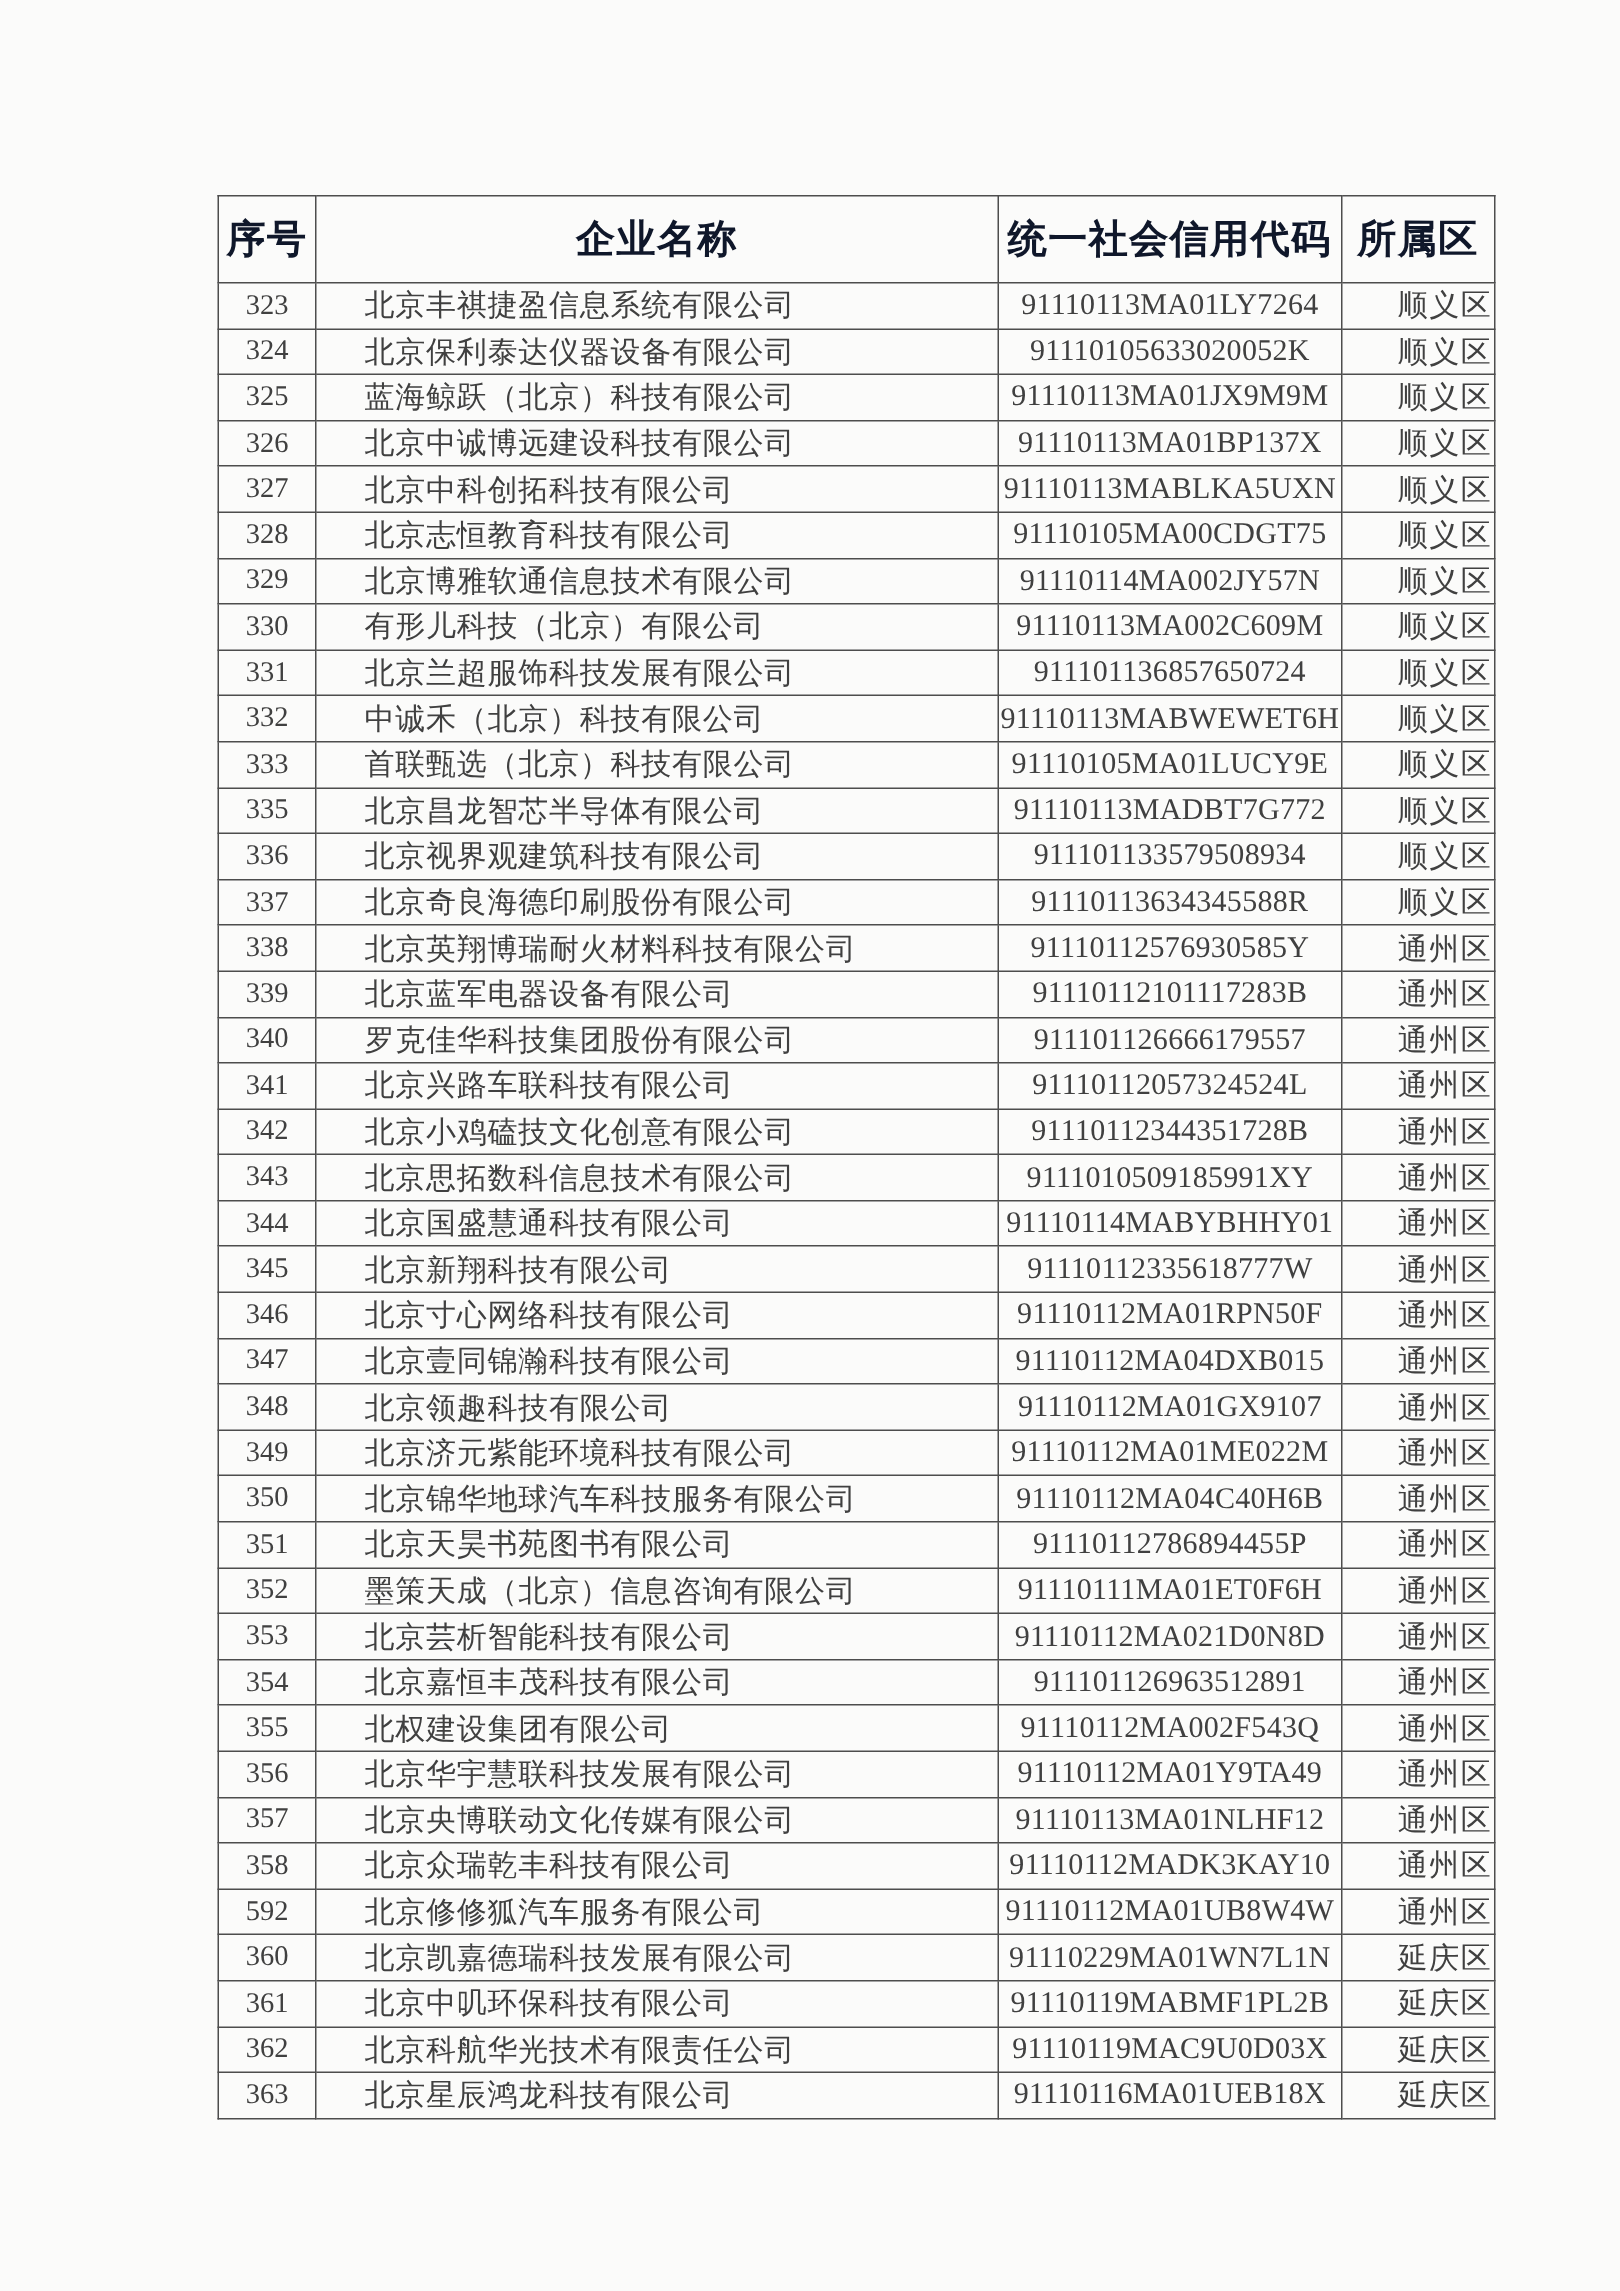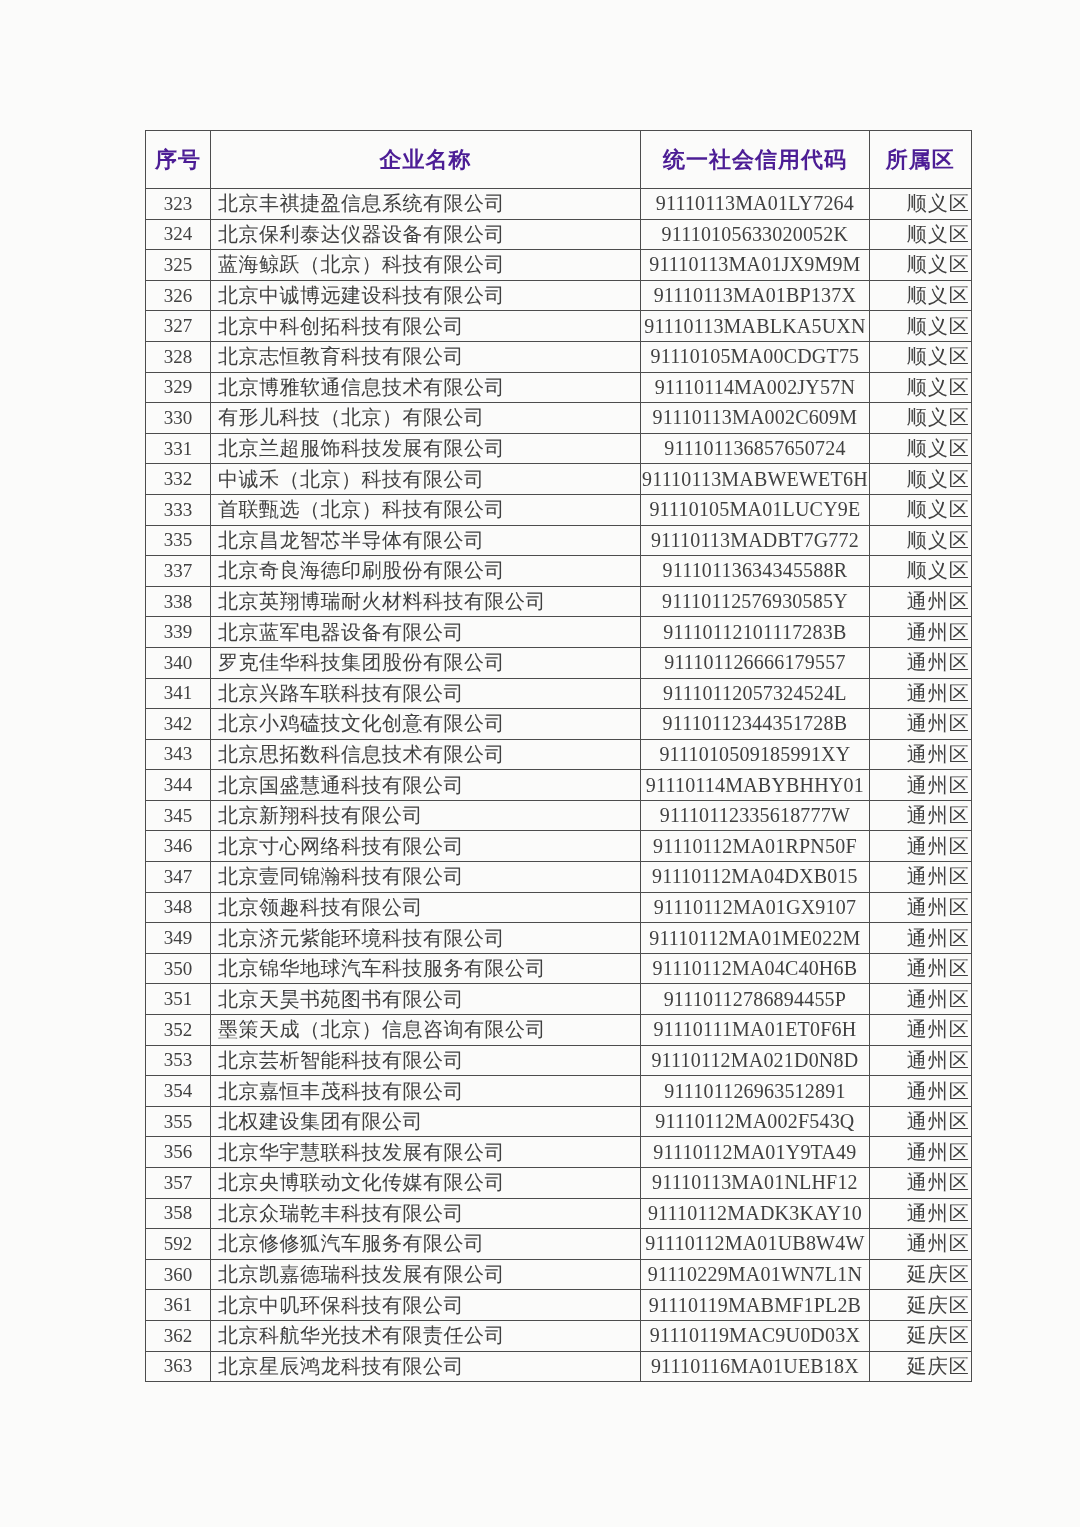--- a/index.html
+++ b/index.html
@@ -25,42 +25,42 @@
     table-layout: fixed;
   }
   .company-table th,
   .company-table td {
     border: 1.6px solid #4d4d4d;
     overflow: hidden;
     white-space: nowrap;
   }
   .company-table th {
     height: 55px;
-    font-size: 22px;
+    font-size: 26px;
     font-weight: 600;
     text-align: center;
     letter-spacing: 1px;
-    color: #4c1d95;
+    color: #0f172a;
   }
   .company-table td {
     height: 27.6px;
     font-size: 20px;
     color: #404040;
   }
   .col-index    { width: 62px;  }
   .col-name     { width: 421px; margin-left: 30px; }
   .col-code     { width: 196px; margin-left: 44px; }
   .col-district { width: 99px; margin-left: 39px;  }
   td.col-index {
     text-align: center;
     font-size: 19px;
   }
   td.col-name {
     text-align: left;
-    padding-left: 7px;
+    padding-left: 32px;
     letter-spacing: 0.5px;
   }
   td.col-code {
     text-align: center;
     letter-spacing: 0.2px;
   }
   td.col-district {
     text-align: right;
     letter-spacing: 1px;
   }
@@ -145,20 +145,26 @@
           <td class="col-code">91110105MA01LUCY9E</td>
           <td class="col-district">顺义区</td>
         </tr>
         <tr>
           <td class="col-index">335</td>
           <td class="col-name">北京昌龙智芯半导体有限公司</td>
           <td class="col-code">91110113MADBT7G772</td>
           <td class="col-district">顺义区</td>
         </tr>
         <tr>
+          <td class="col-index">336</td>
+          <td class="col-name">北京视界观建筑科技有限公司</td>
+          <td class="col-code">911101133579508934</td>
+          <td class="col-district">顺义区</td>
+        </tr>
+        <tr>
           <td class="col-index">337</td>
           <td class="col-name">北京奇良海德印刷股份有限公司</td>
           <td class="col-code">91110113634345588R</td>
           <td class="col-district">顺义区</td>
         </tr>
         <tr>
           <td class="col-index">338</td>
           <td class="col-name">北京英翔博瑞耐火材料科技有限公司</td>
           <td class="col-code">91110112576930585Y</td>
           <td class="col-district">通州区</td>

